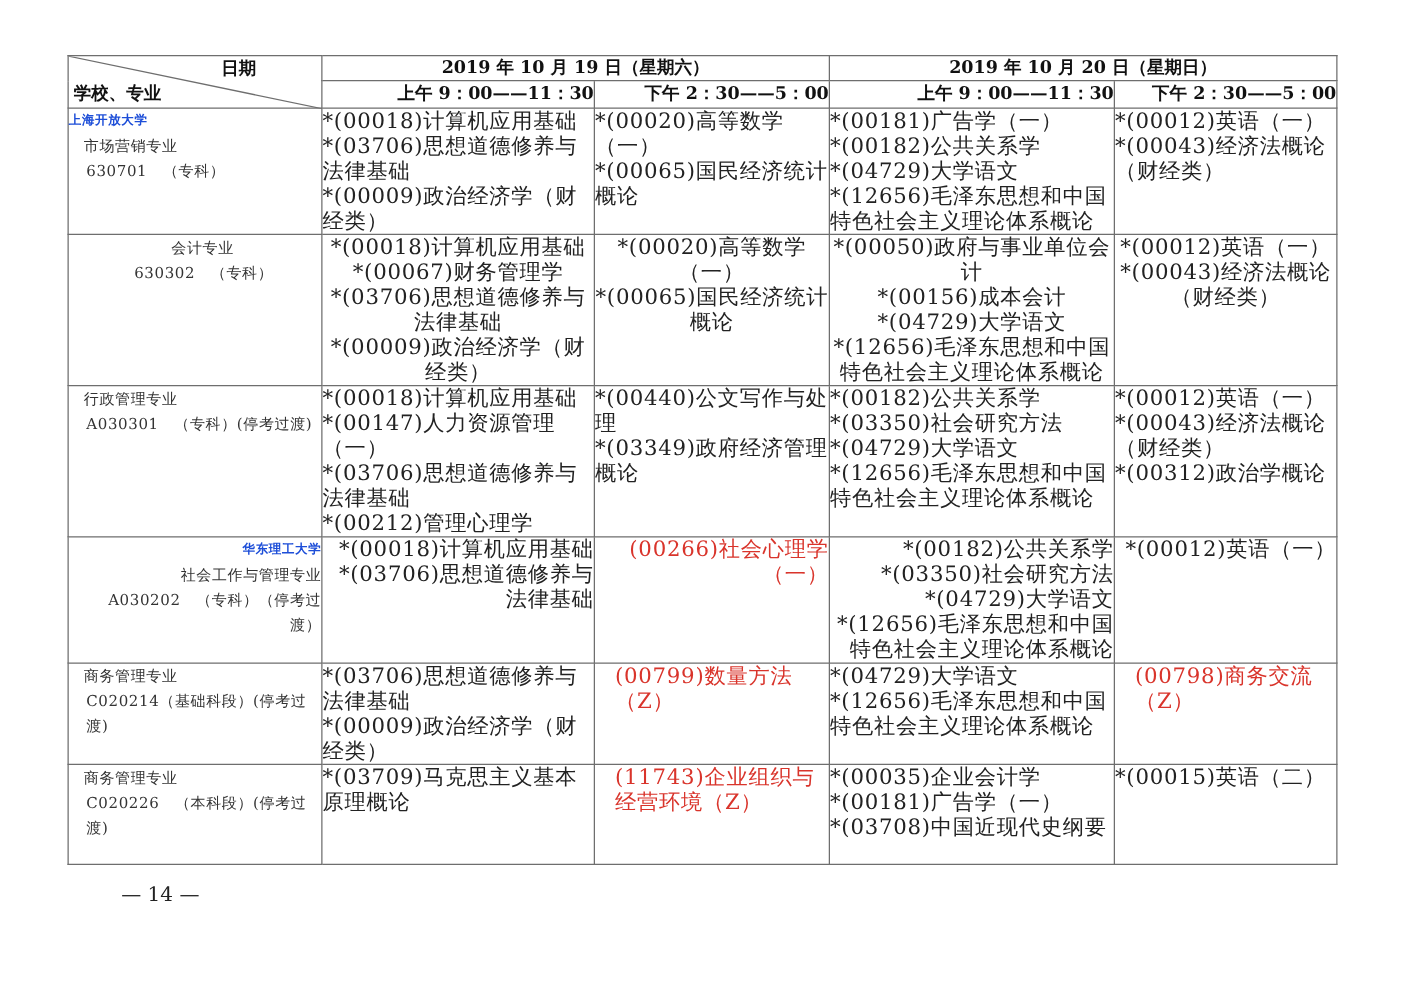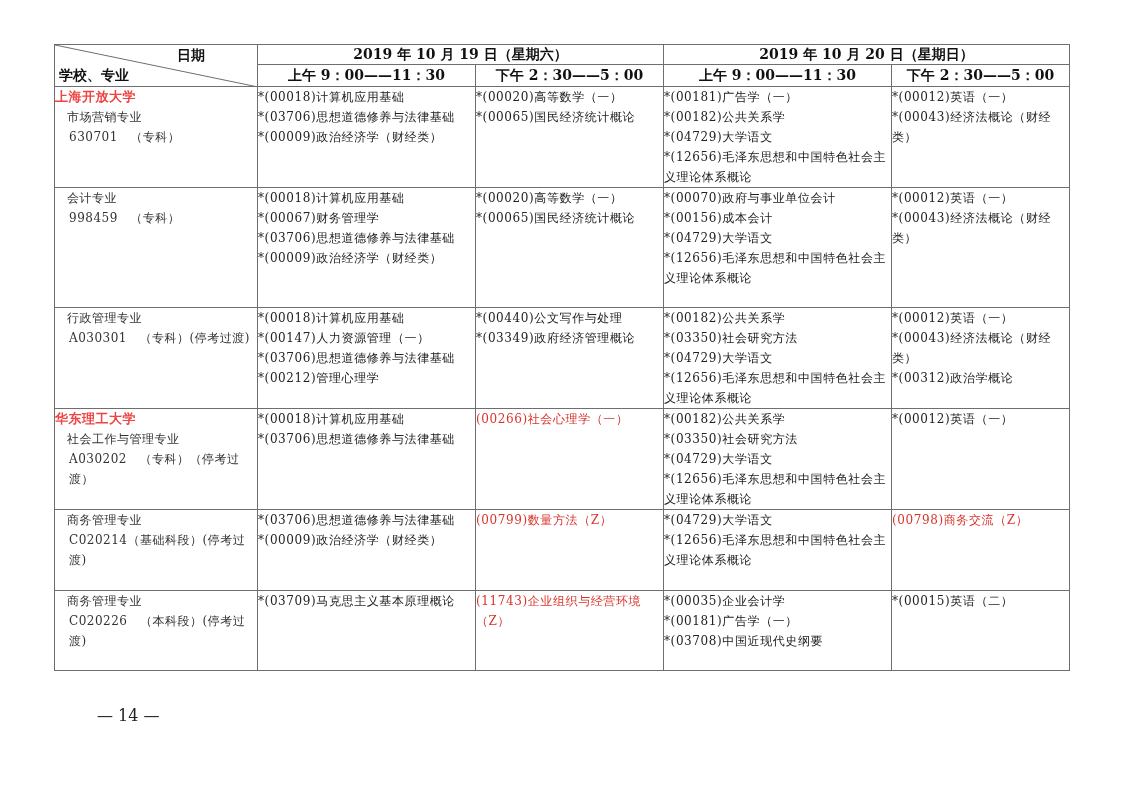--- a/index.html
+++ b/index.html
@@ -3,34 +3,34 @@
 <meta charset="utf-8">
 <style>
   html, body { margin:0; padding:0; background:#ffffff; }
   body { width:1122px; height:793px; position:relative; overflow:hidden;
          font-family:"DejaVu Serif", "Liberation Serif", serif; color:#222; }
   .tbl { position:absolute; left:54px; top:44px; width:1015px;
          border-collapse:collapse; table-layout:fixed; }
   .tbl td { border:1px solid #6e6e6e; vertical-align:top; padding:0; }
   .hdr td { text-align:center; font-weight:bold; font-size:14px; color:#111; }
   .date-row td { height:19px; line-height:19px; }
-  .time-row td { height:21px; line-height:21px; }
+  .time-row td { height:21px; line-height:21px;text-align:right; }
   .corner { position:relative; }
   .corner svg { position:absolute; left:0; top:0; }
   .corner .lab-date { position:absolute; right:52px; top:1px; font-size:14px; font-weight:bold; }
   .corner .lab-school { position:absolute; left:4px; bottom:1px; font-size:14px; font-weight:bold; }
-  .cell { font-size:12px; line-height:20px; padding:1px 5px 0 7px; letter-spacing:0.6px; }
+  .cell { font-size:17px; line-height:20px; padding:1px 5px 0 7px; letter-spacing:0.6px; }
   .cell .item { display:block; }
-  .cell .item.red { color:#d9342b; }
+  .cell .item.red { color:#d9342b;margin-left:16px; }
   .school-cell { font-size:12px; line-height:20px; padding:2px 3px 0 5px; color:#333; letter-spacing:0.5px; }
-  .school-cell .uni { font-weight:bold; font-size:13px; color:#ef4444; display:block; }
+  .school-cell .uni { font-weight:bold; font-size:10px; color:#1d4ed8; display:block; }
   .school-cell .major { display:block; padding-left:12px; }
   .school-cell .code { display:block; padding-left:14px; }
-  .r1 td{height:99px;} .r2 td{height:119px;} .r3 td{height:100px;margin-left:24px;}
-  .r4 td{height:100px;} .r5 td{height:80px;} .r6 td{height:79px;}
+  .r1 td{height:99px;} .r2 td{height:119px;text-align:center;} .r3 td{height:100px;margin-left:24px;}
+  .r4 td{height:100px;text-align:right;} .r5 td{height:80px;} .r6 td{height:79px;}
   .page-num { position:absolute; left:97px; top:706px; font-size:16px;
               font-family:"DejaVu Serif", serif; color:#222; }
 </style>
 </head>
 <body>
 
 <table class="tbl">
   <colgroup>
     <col style="width:203px">
       <col style="width:218px">
@@ -80,34 +80,34 @@
           <span class="item">*(12656)毛泽东思想和中国特色社会主义理论体系概论</span>
         </td>
         <td class="cell">
           <span class="item">*(00012)英语（一）</span>
           <span class="item">*(00043)经济法概论（财经类）</span>
         </td>
       </tr>
       <tr class="r2">
         <td class="school-cell">
           <span class="major">会计专业</span>
-          <span class="code">998459　（专科）</span>
+          <span class="code">630302　（专科）</span>
         </td>
         <td class="cell">
           <span class="item">*(00018)计算机应用基础</span>
           <span class="item">*(00067)财务管理学</span>
           <span class="item">*(03706)思想道德修养与法律基础</span>
           <span class="item">*(00009)政治经济学（财经类）</span>
         </td>
         <td class="cell">
           <span class="item">*(00020)高等数学（一）</span>
           <span class="item">*(00065)国民经济统计概论</span>
         </td>
         <td class="cell">
-          <span class="item">*(00070)政府与事业单位会计</span>
+          <span class="item">*(00050)政府与事业单位会计</span>
           <span class="item">*(00156)成本会计</span>
           <span class="item">*(04729)大学语文</span>
           <span class="item">*(12656)毛泽东思想和中国特色社会主义理论体系概论</span>
         </td>
         <td class="cell">
           <span class="item">*(00012)英语（一）</span>
           <span class="item">*(00043)经济法概论（财经类）</span>
         </td>
       </tr>
       <tr class="r3">

